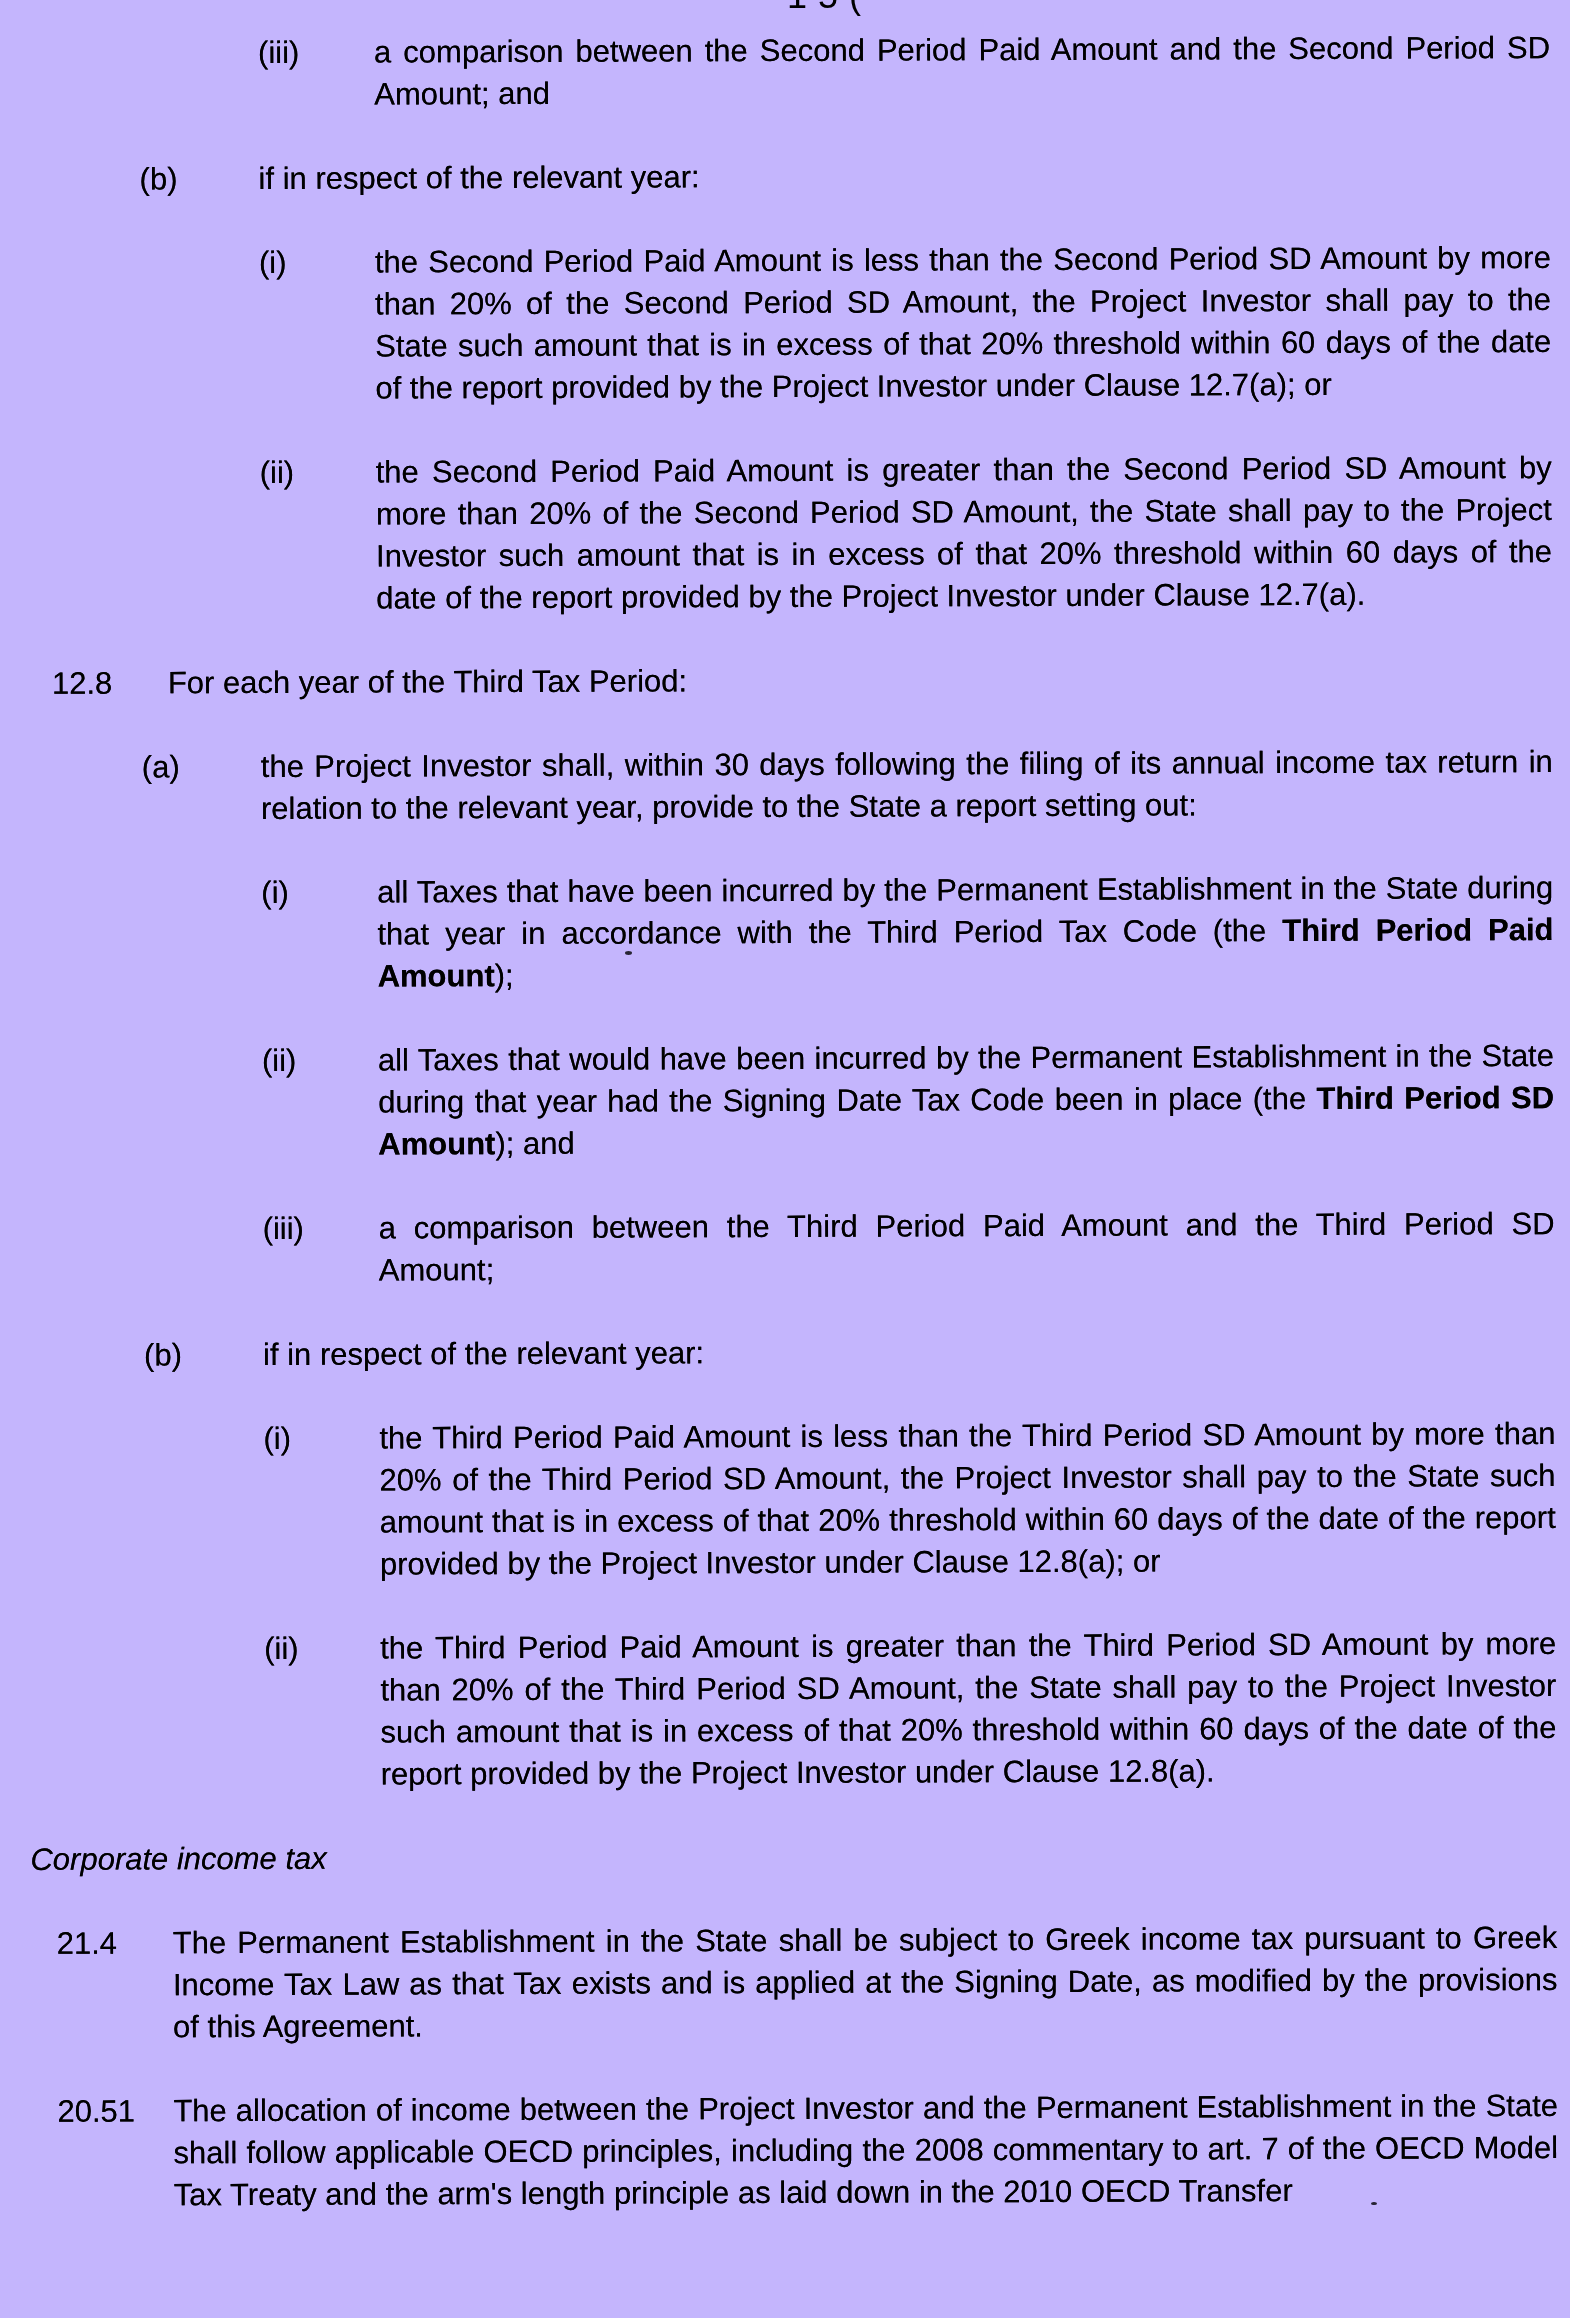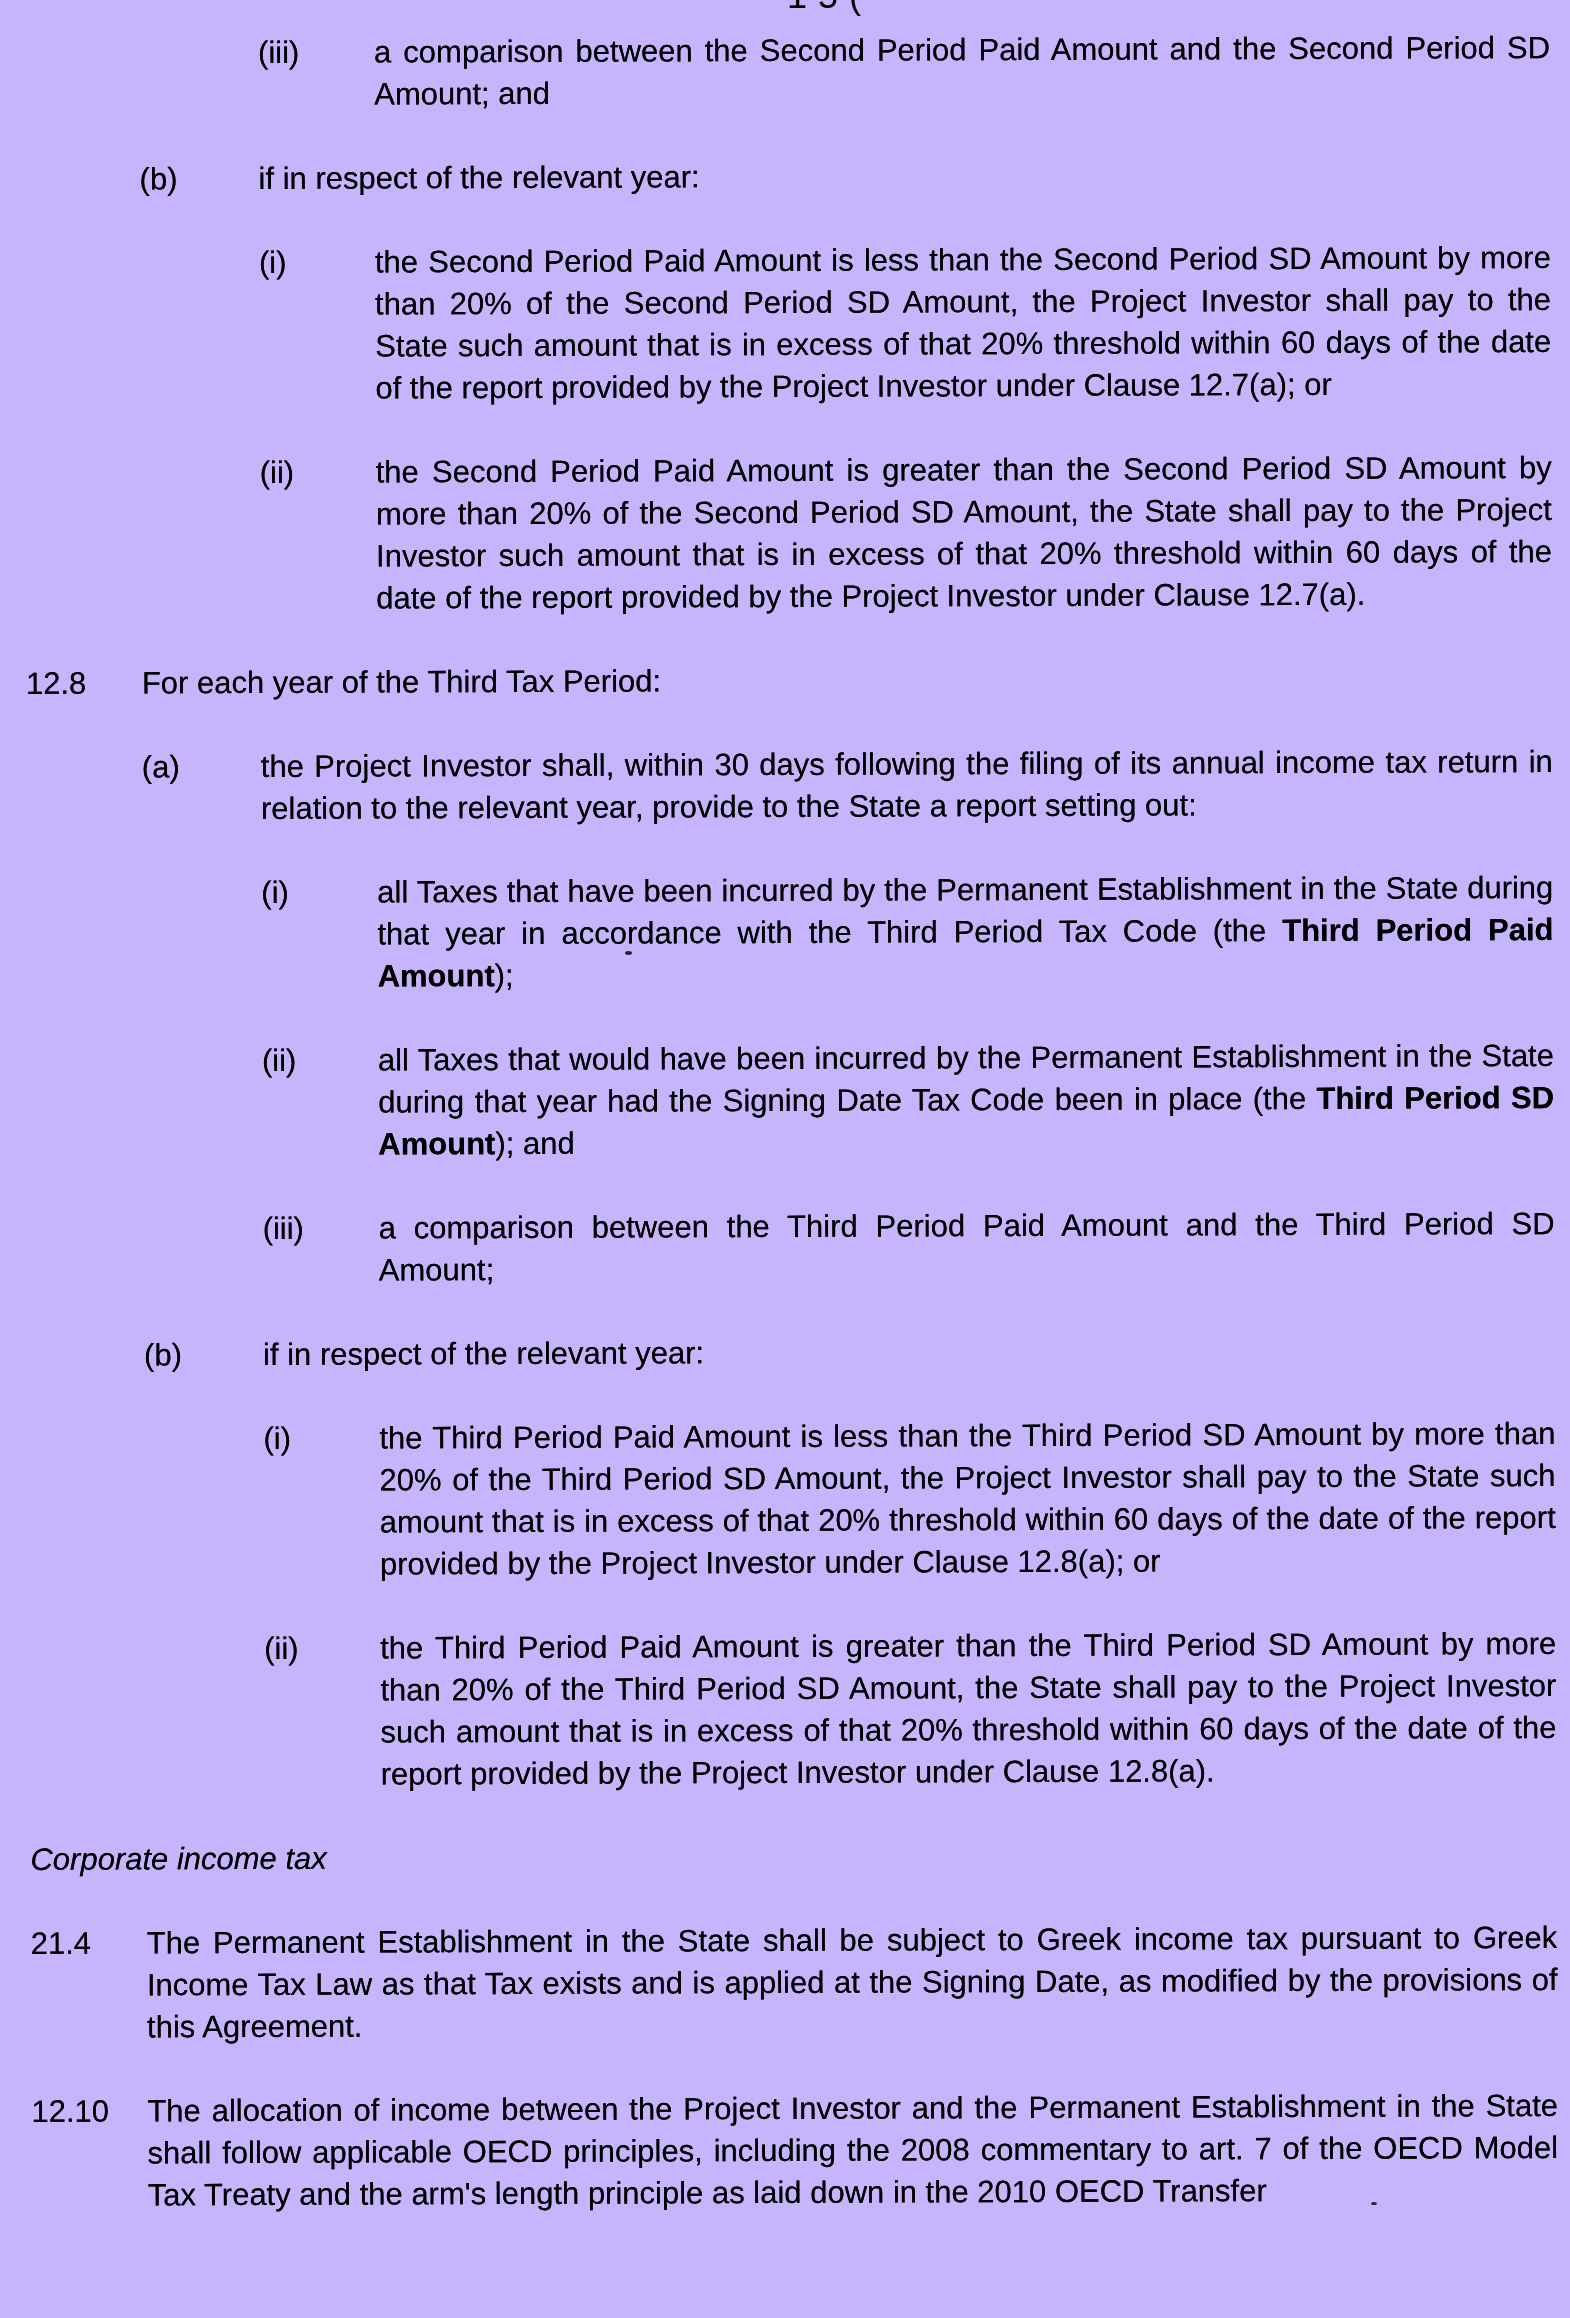--- a/index.html
+++ b/index.html
@@ -37,21 +37,21 @@
     flex: 0 0 auto;
     white-space: nowrap;
   }
   .row .text {
     flex: 1 1 auto;
     text-align: justify;
     text-justify: inter-word;
   }
   
   .t-clause { padding-left: 23.4px; }
-  .t-clause .label { width: 116px; }
+  .t-clause .label { width: 116px; margin-left: 26px; }
   .t-l2 { padding-left: 139px; }
   .t-l2 .label { width: 119px; }
   .t-l3 { padding-left: 258px; }
   .t-l3 .label { width: 116px; }
   .t-heading { padding-left: 23.4px; margin-bottom: 42px; }
   .t-heading .text {
     font-style: italic;
     text-align: left;
   }
   .page-number-fragment {
@@ -143,21 +143,21 @@
     <div class="row t-heading">
       <div class="text">Corporate income tax</div>
     </div>
 
     <div class="row t-clause">
       <div class="label">21.4</div>
       <div class="text">The Permanent Establishment in the State shall be subject to Greek income tax pursuant to Greek Income Tax Law as that Tax exists and is applied at the Signing Date, as modified by the provisions of this Agreement.</div>
     </div>
 
     <div class="row t-clause">
-      <div class="label">12.10</div>
+      <div class="label">20.51</div>
       <div class="text">The allocation of income between the Project Investor and the Permanent Establishment in the State shall follow applicable OECD principles, including the 2008 commentary to art. 7 of the OECD Model Tax Treaty and the arm's length principle as laid down in the 2010 OECD Transfer</div>
     </div>
 
   </div>
 
   <div class="speck speck-1"></div>
   <div class="speck speck-2"></div>
 
 </div>
 

